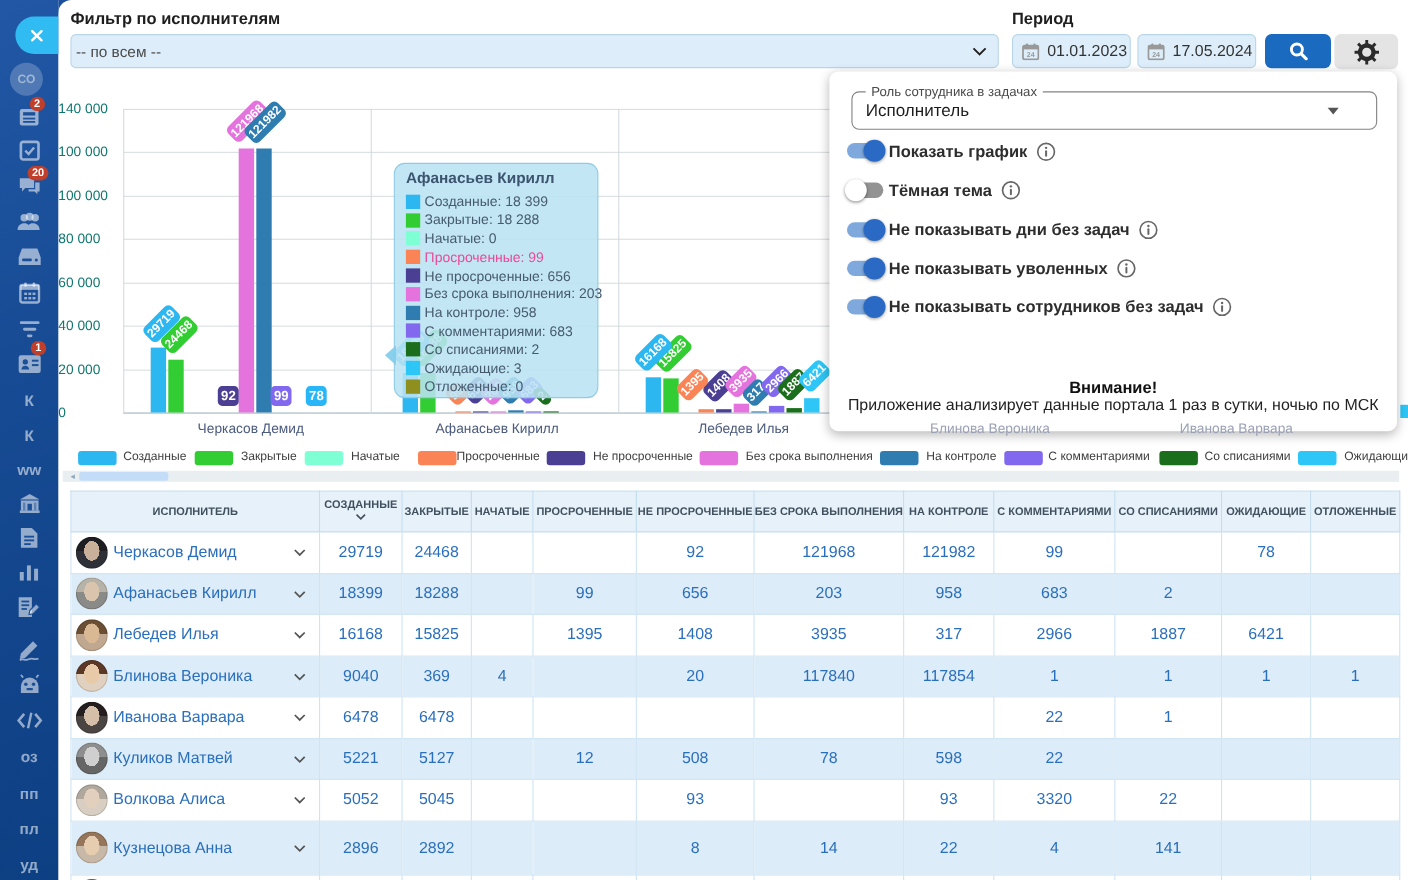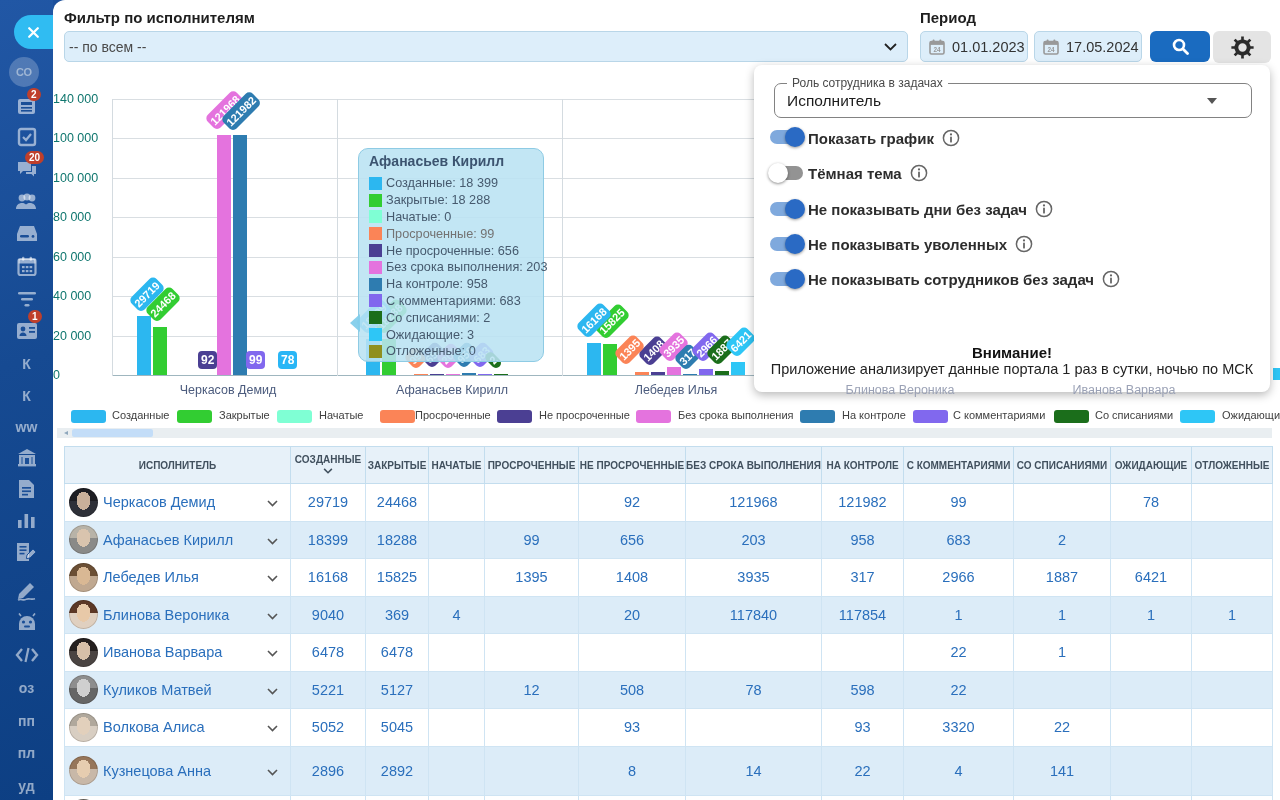--- a/index.html
+++ b/index.html
@@ -305,21 +305,21 @@
 <div style="display:flex;align-items:center;height:16.8px">
       <span style="width:13px;height:13px;background:#32cd32;margin-right:4px;flex:none"></span>
       <span style="font-size:12.7px;color:#465a6e;white-space:nowrap">Закрытые: 18 288</span>
     </div>
 <div style="display:flex;align-items:center;height:16.8px">
       <span style="width:13px;height:13px;background:#7fffd4;margin-right:4px;flex:none"></span>
       <span style="font-size:12.7px;color:#465a6e;white-space:nowrap">Начатые: 0</span>
     </div>
 <div style="display:flex;align-items:center;height:16.8px">
       <span style="width:13px;height:13px;background:#fb8457;margin-right:4px;flex:none"></span>
-      <span style="font-size:12.7px;color:#737373;white-space:nowrap">Просроченные: 99</span>
+      <span style="font-size:12.7px;color:#ec4899;white-space:nowrap">Просроченные: 99</span>
     </div>
 <div style="display:flex;align-items:center;height:16.8px">
       <span style="width:13px;height:13px;background:#4b3f93;margin-right:4px;flex:none"></span>
       <span style="font-size:12.7px;color:#465a6e;white-space:nowrap">Не просроченные: 656</span>
     </div>
 <div style="display:flex;align-items:center;height:16.8px">
       <span style="width:13px;height:13px;background:#e473de;margin-right:4px;flex:none"></span>
       <span style="font-size:12.7px;color:#465a6e;white-space:nowrap">Без срока выполнения: 203</span>
     </div>
 <div style="display:flex;align-items:center;height:16.8px">

